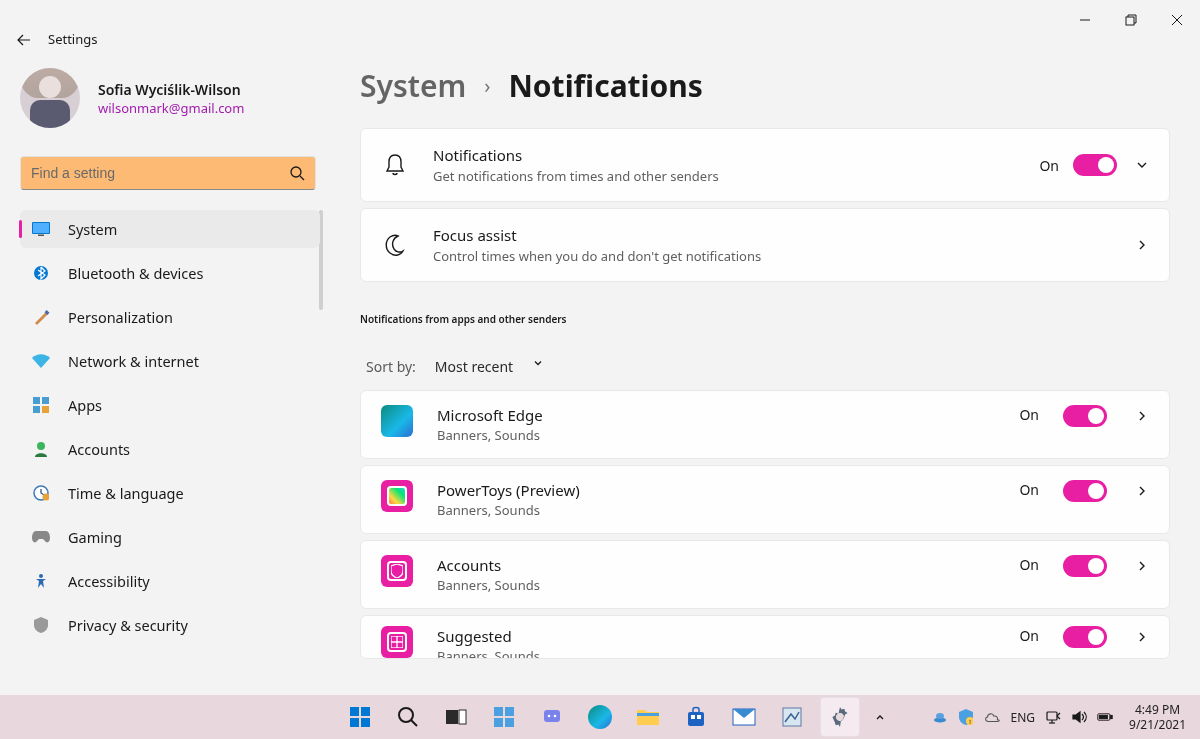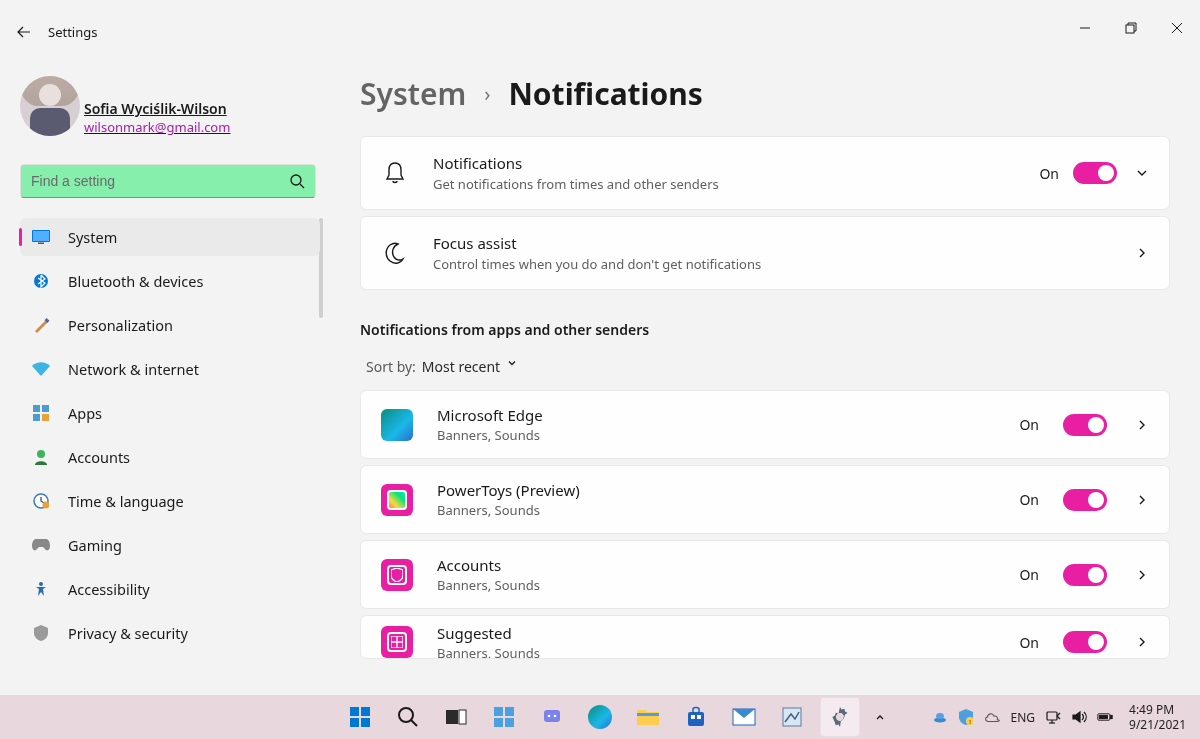--- a/index.html
+++ b/index.html
@@ -1,36 +1,36 @@
 <!DOCTYPE html>
 <html><head>
 <meta charset="utf-8">
 <style>
   * { box-sizing: border-box; margin: 0; padding: 0; }
   html, body { width: 1200px; height: 739px; overflow: hidden; font-family: "Segoe UI", system-ui, -apple-system, sans-serif; background: #f3f3f3; color: #1a1a1a; }
   .window { position: relative; width: 100%; height: 695px; background: #f3f3f3; }
 
   
-  .titlebar { height: 48px; display: flex; align-items: center; margin-top: 8px; }
+  .titlebar { height: 48px; display: flex; align-items: flex-end; }
   .titlebar .back { width: 48px; display:flex; align-items:center; justify-content:center; cursor:pointer; }
   .titlebar .title { font-size: 13px; color: #1a1a1a; }
   .win-controls { position:absolute; top:0; right:0; height:40px; display:flex; }
   .win-controls > div { width:46px; display:flex; align-items:center; justify-content:center; cursor:pointer; }
 
   
   .sidebar { position:absolute; left:0; top:48px; width:335px; height:620px; padding:12px 4px 0 20px; }
-  .user { display:flex; align-items:flex-end; gap:4px; margin-bottom:28px; margin-top:8px;text-decoration:underline; }
+  .user { display:flex; align-items:center; gap:18px; margin-bottom:28px; margin-top:8px; }
   .avatar { width:60px; height:60px; border-radius:50%; background:#d8cfd5; position:relative; overflow:hidden; }
   .avatar .head { position:absolute; width:22px; height:22px; border-radius:50%; background:#e9e0de; top:8px; left:50%; transform:translateX(-50%);}
   .avatar .body { position:absolute; width:40px; height:28px; border-radius:10px 10px 0 0; background:#5a5a70; bottom:0; left:50%; transform:translateX(-50%);}
   .avatar .brown { position:absolute; width:60px; height:30px; background:linear-gradient(#8a6a4a, #6a5236); top:0; left:0; border-bottom-left-radius:30% 70%; border-bottom-right-radius:30% 70%; opacity:.35;}
   .user-name { font-size:14px; font-weight:600; }
   .user-mail { font-size:13px; color:#a21caf; }
 
-  .search { position:relative; width:296px; height:34px; background:#86efac; border:1px solid #e0e0e0; border-bottom:1.5px solid #8a8a8a; border-radius:4px; display:flex; align-items:center; padding:0 10px; margin-bottom:20px; }
+  .search { position:relative; width:296px; height:34px; background:#fdba74; border:1px solid #e0e0e0; border-bottom:1.5px solid #8a8a8a; border-radius:4px; display:flex; align-items:center; padding:0 10px; margin-bottom:20px; }
   .search input { flex:1; border:0; outline:0; background:transparent; font-size:14px; color:#1a1a1a; }
   .search input::placeholder { color:#6a6a6a; }
   .search .mag { width:16px; height:16px; }
 
   .nav { width:300px; position:relative; }
   .nav-scroll-indicator { position:absolute; right:-3px; top:0; width:4px; height:100px; background:#cfcfcf; border-radius:2px; }
   .nav-item { height:38px; display:flex; align-items:center; gap:18px; padding-left:12px; border-radius:6px; font-size:14.5px; cursor:pointer; position:relative; margin-bottom:6px;}
   .nav-item.selected { background:#eaeaea; }
   .nav-item.selected::before { content:""; position:absolute; left:-1px; top:10px; width:3px; height:18px; border-radius:2px; background:#e81ea3; }
   .nav-icon { width:18px; height:18px; display:flex; align-items:center; justify-content:center; }
@@ -46,44 +46,44 @@
   .card .ico { width:28px; height:28px; display:flex; align-items:center; justify-content:center; }
   .card .body { flex:1; }
   .card .ttl { font-size:15px; }
   .card .sub { font-size:13px; color:#5f5f5f; margin-top:2px; }
   .card .trail { display:flex; align-items:center; gap:14px; }
   .onlabel { font-size:14px; color:#1a1a1a; }
   .toggle { width:44px; height:22px; border-radius:11px; background:#e81ea3; position:relative; cursor:pointer; }
   .toggle::after { content:""; position:absolute; right:3px; top:3px; width:16px; height:16px; border-radius:50%; background:#fff; }
   .chevbtn { width:22px; height:22px; display:flex; align-items:center; justify-content:center; cursor:pointer; }
 
-  .section-title { font-size:14px; font-weight:600; margin-top:30px; margin-bottom:18px; }
-  .sortrow { font-size:14px; color:#2a2a2a; margin-bottom:14px; margin-left:6px; display:flex; gap:6px; align-items:flex-start; }
+  .section-title { font-size:10px; font-weight:600; margin-top:30px; }
+  .sortrow { font-size:14px; color:#2a2a2a; margin-bottom:14px; margin-left:6px; display:flex; gap:19px; align-items:flex-start;margin-top:31px; }
   .sortrow .muted { color:#5a5a5a; }
 
-  .app-card { background:#fefefe; border:1px solid #e8e8e8; border-radius:6px; display:flex; align-items:center; padding:14px 16px 14px 20px; gap:24px; margin-bottom:6px;}
+  .app-card { background:#fefefe; border:1px solid #e8e8e8; border-radius:6px; display:flex; padding:14px 16px 14px 20px; gap:24px; margin-bottom:6px;}
   .app-card .aicon { width:32px; height:32px; border-radius:6px; }
   .app-card .abody { flex:1; }
   .app-card .attl { font-size:15px; }
   .app-card .asub { font-size:13px; color:#5f5f5f; margin-top:1px; }
   .ic-edge { background:linear-gradient(135deg,#0a8c7e 0%, #1ab8e8 60%, #2a6dd2 100%); border-radius:50% 50% 50% 10%; }
   .ic-pink { background:#e81ea3; display:flex; align-items:center; justify-content:center;}
   .ic-pink .inner { width:20px; height:20px; border:2px solid #fff; border-radius:4px; display:flex; align-items:center; justify-content:center;}
   .ic-pink .inner.color { background:linear-gradient(45deg,#ff5252,#ffd740,#00e676,#40c4ff); border:none; position:relative;}
   .ic-pink .inner.color::after{content:"";position:absolute;inset:0;border:2px solid #fff;border-radius:4px;}
 
   
   .taskbar { position:absolute; left:0; right:0; bottom:0; height:44px; background:#e9d7de; display:flex; align-items:center; justify-content:center; }
   .task-center { display:flex; gap:8px; align-items:center; }
   .task-btn { width:40px; height:40px; border-radius:4px; display:flex; align-items:center;justify-content:center; cursor:pointer; }
   .task-btn.active { background:#f4eaf0; box-shadow:inset 0 0 0 1px rgba(0,0,0,.05);}
   .sys-tray { position:absolute; right:8px; top:0; height:44px; display:flex; align-items:center; gap:10px; font-size:12px; color:#222; }
   .task-btn.hidden-chevron { position:absolute; left:calc(50% + 260px);}
   .tray-ico { width:16px; height:16px; display:flex; align-items:center; justify-content:center; }
-  .clock { text-align:left; line-height:1.25; font-size:12px; padding:0 6px; cursor:pointer; }
+  .clock { text-align:center; line-height:1.25; font-size:12px; padding:0 6px; cursor:pointer; }
 </style>
 </head>
 <body>
 
 <div class="window">
 
   <div class="titlebar">
     <div class="back">
       <svg width="16" height="16" viewBox="0 0 16 16" fill="none" stroke="#1a1a1a" stroke-width="1.2">
           <path d="M7 3 L2 8 L7 13 M2 8 H14"></path>

